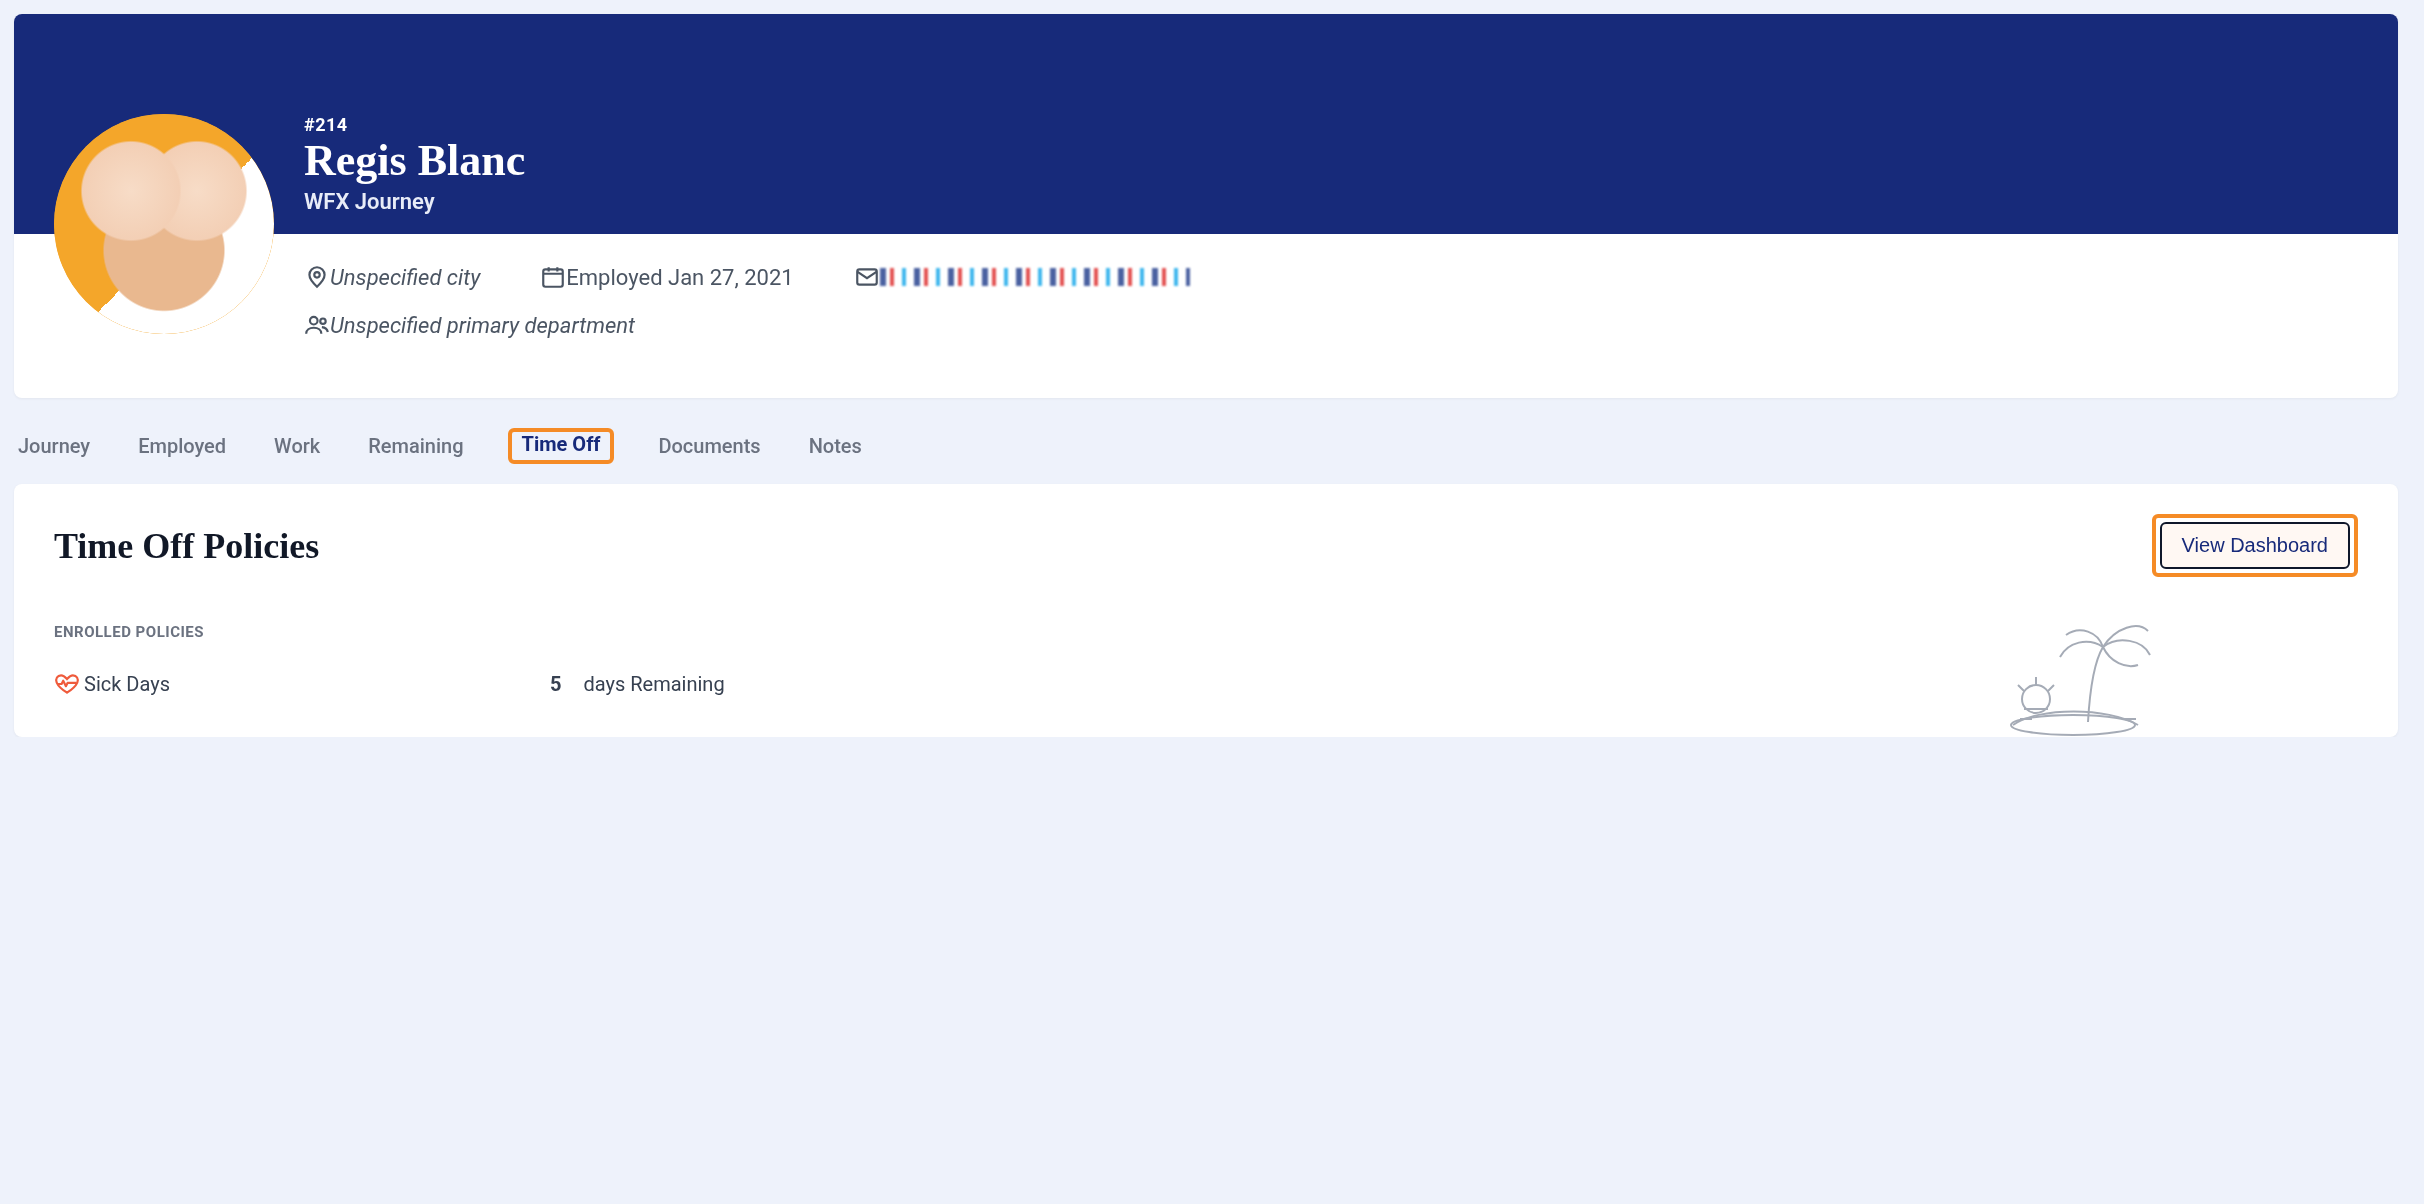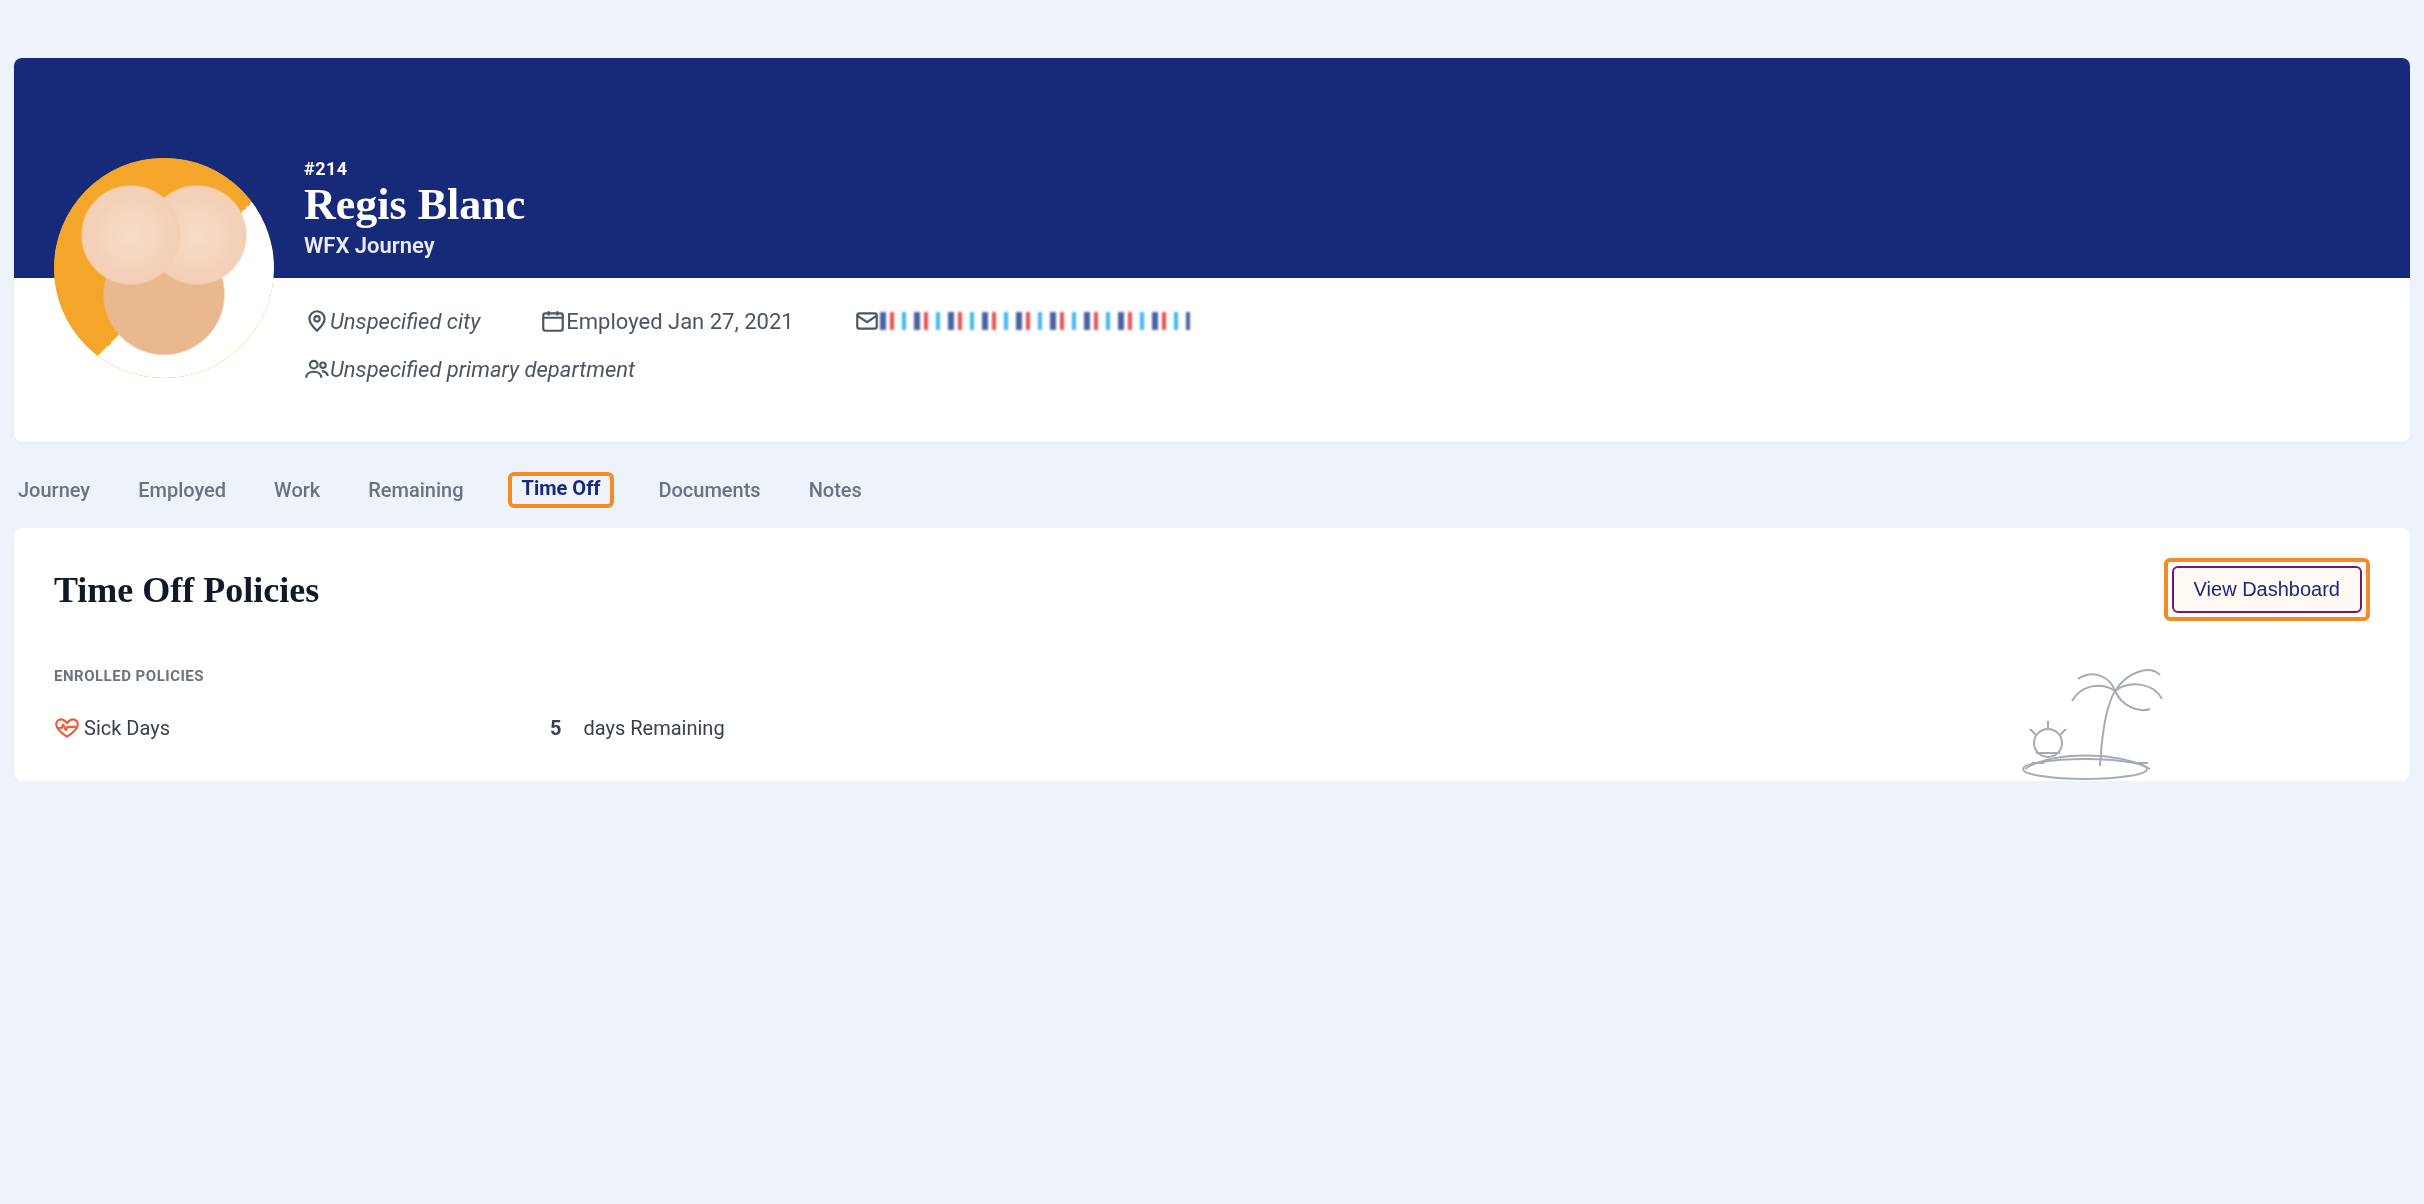--- a/index.html
+++ b/index.html
@@ -2,22 +2,21 @@
 <html><head>
 <meta charset="utf-8">
 <style>
   * { box-sizing: border-box; margin: 0; padding: 0; }
   html, body {
     font-family: "Segoe UI", -apple-system, BlinkMacSystemFont, Roboto, "Helvetica Neue", Arial, sans-serif;
     background: #eef2fb;
     color: #1f2937;
   }
   .page {
-    padding: 14px 14px 0 14px;
-    margin-top: 44px;
+    padding: 14px 26px 0 14px;
   }
   .card {
     background: #ffffff;
     border-radius: 8px;
     box-shadow: 0 1px 3px rgba(0,0,0,0.05);
     overflow: visible;
     position: relative;
   }
   
   .header-card {
@@ -145,21 +144,21 @@
   }
   .section-title {
     font-family: Georgia, "Times New Roman", serif;
     font-weight: 700;
     font-size: 36px;
     color: #111827;
   }
   .btn-outline {
     background: #fff8f3;
     color: #172a7a;
-    border: 2px solid #701a75;
+    border: 2px solid #0f172a;
     font-size: 20px;
     font-weight: 500;
     padding: 10px 20px;
     border-radius: 6px;
     cursor: pointer;
   }
   .btn-highlight {
     padding: 4px;
   }
   .subheading {

